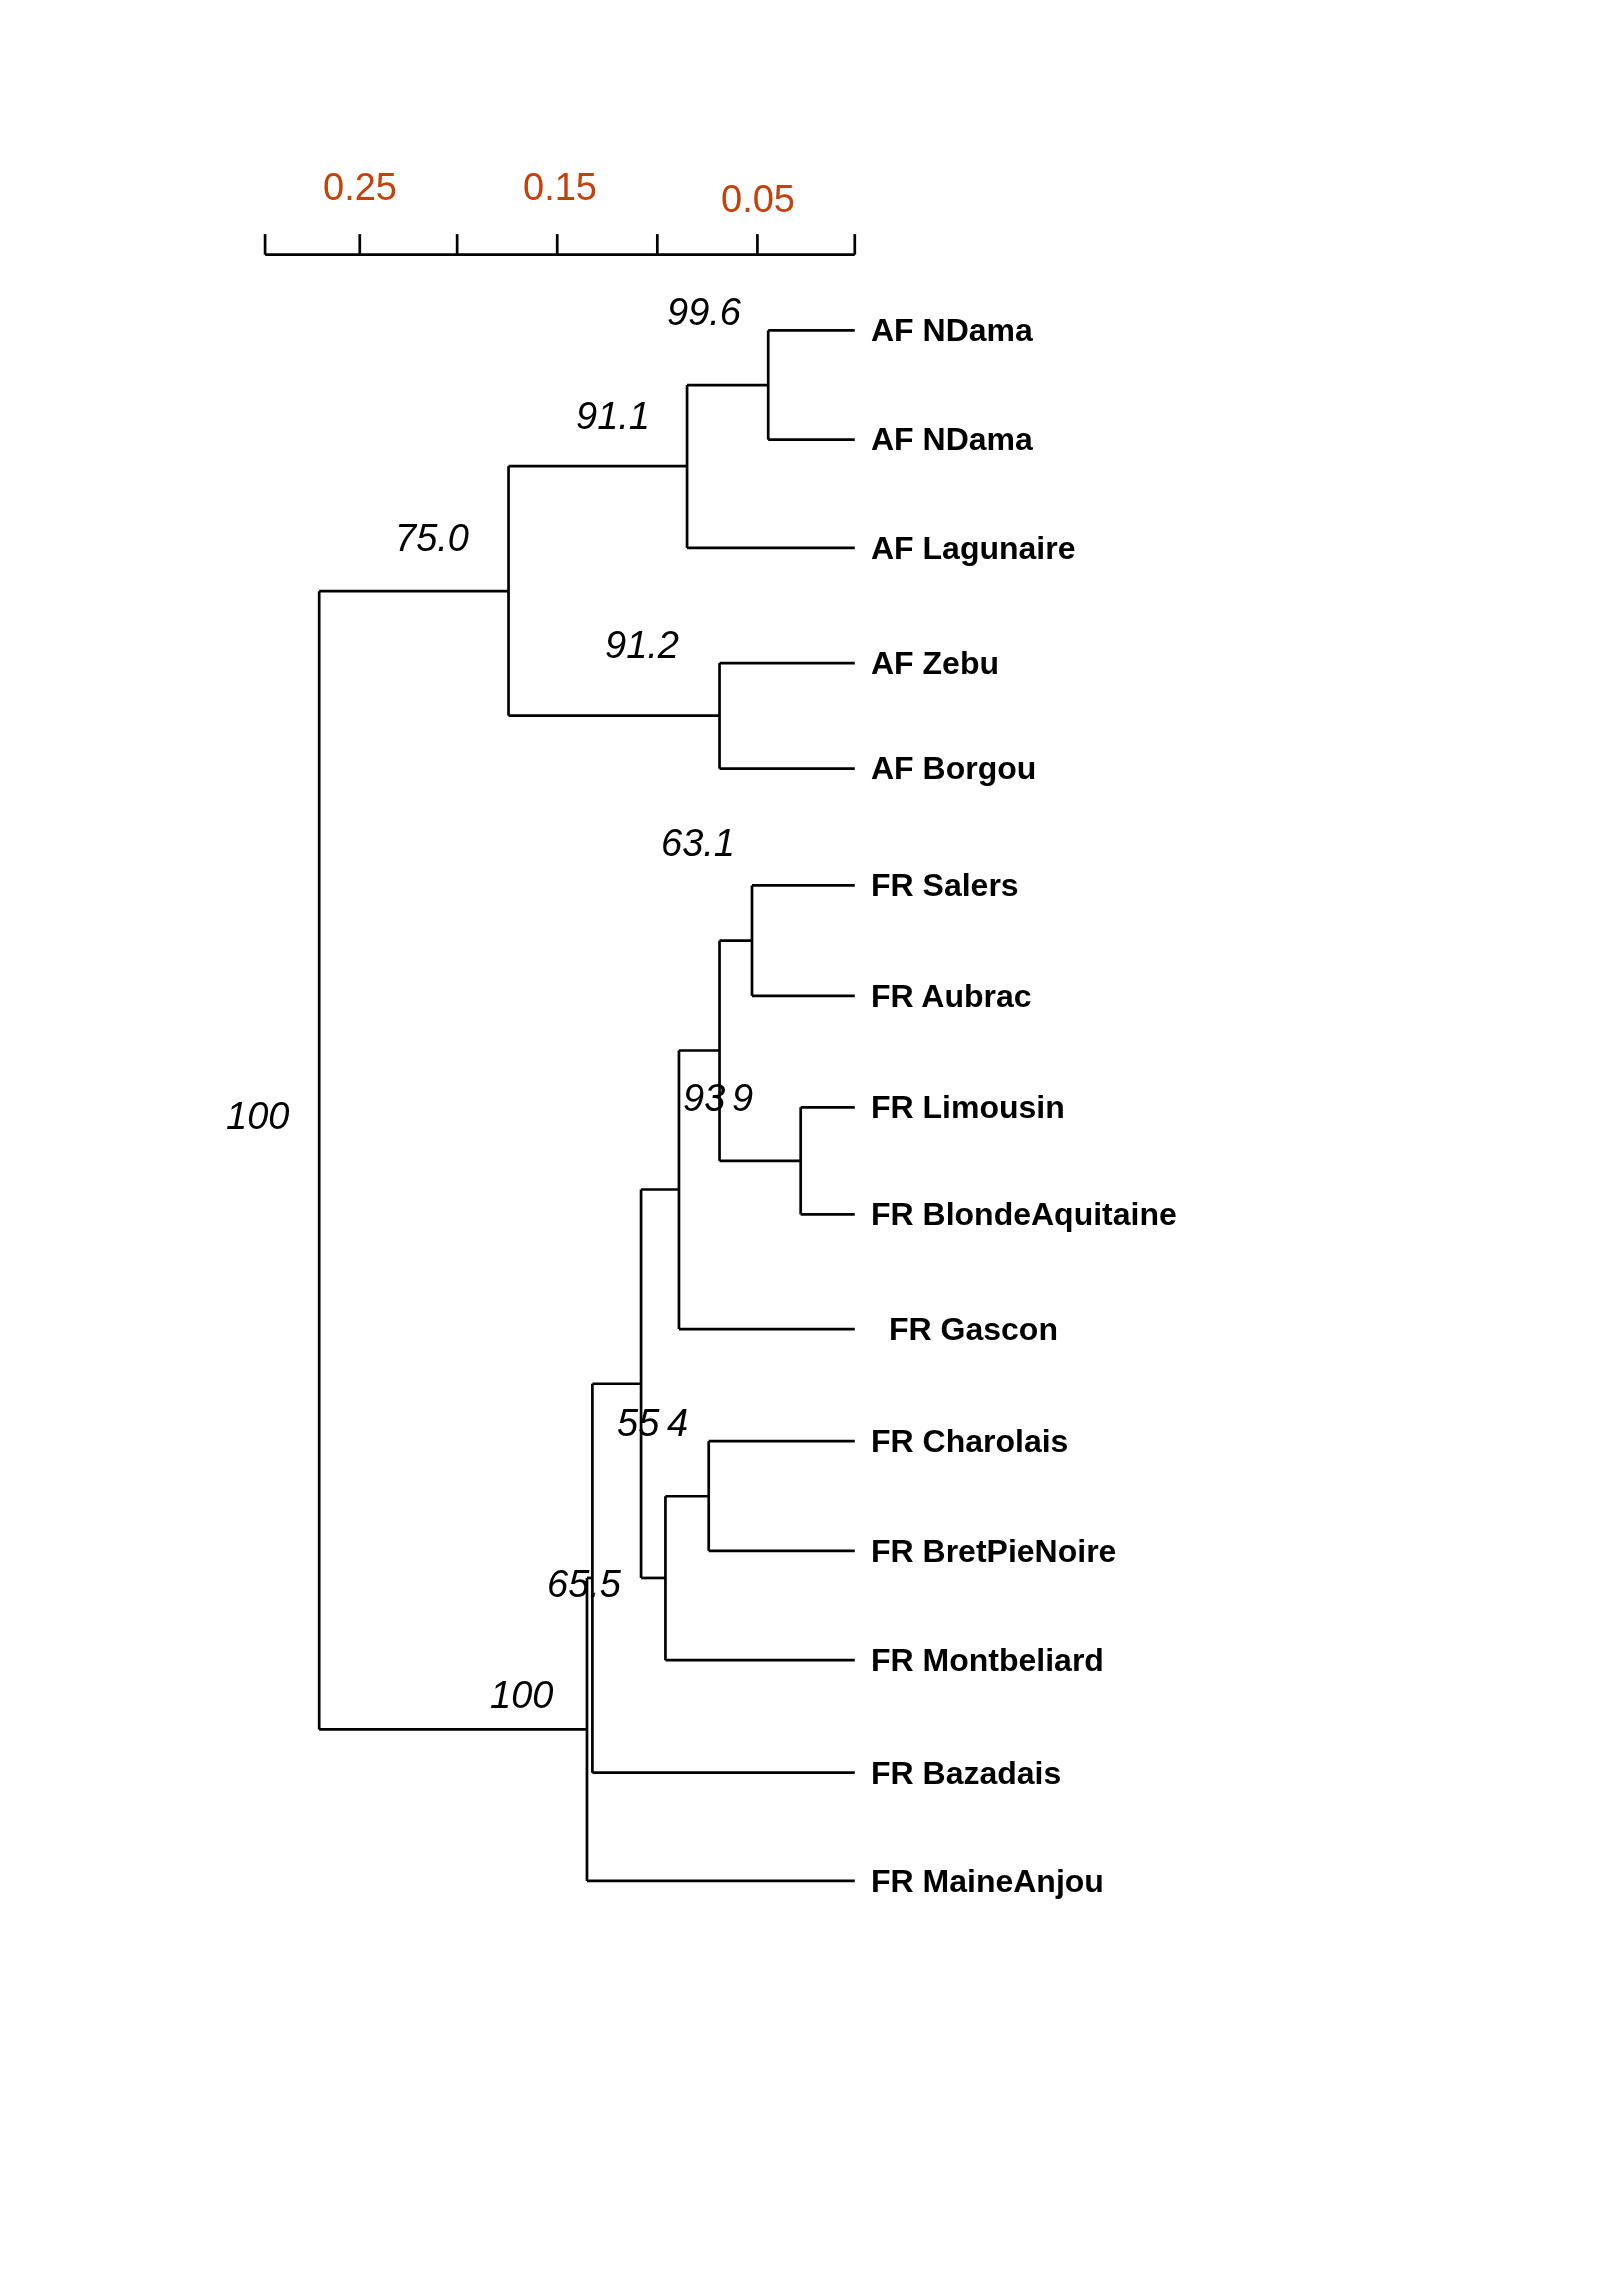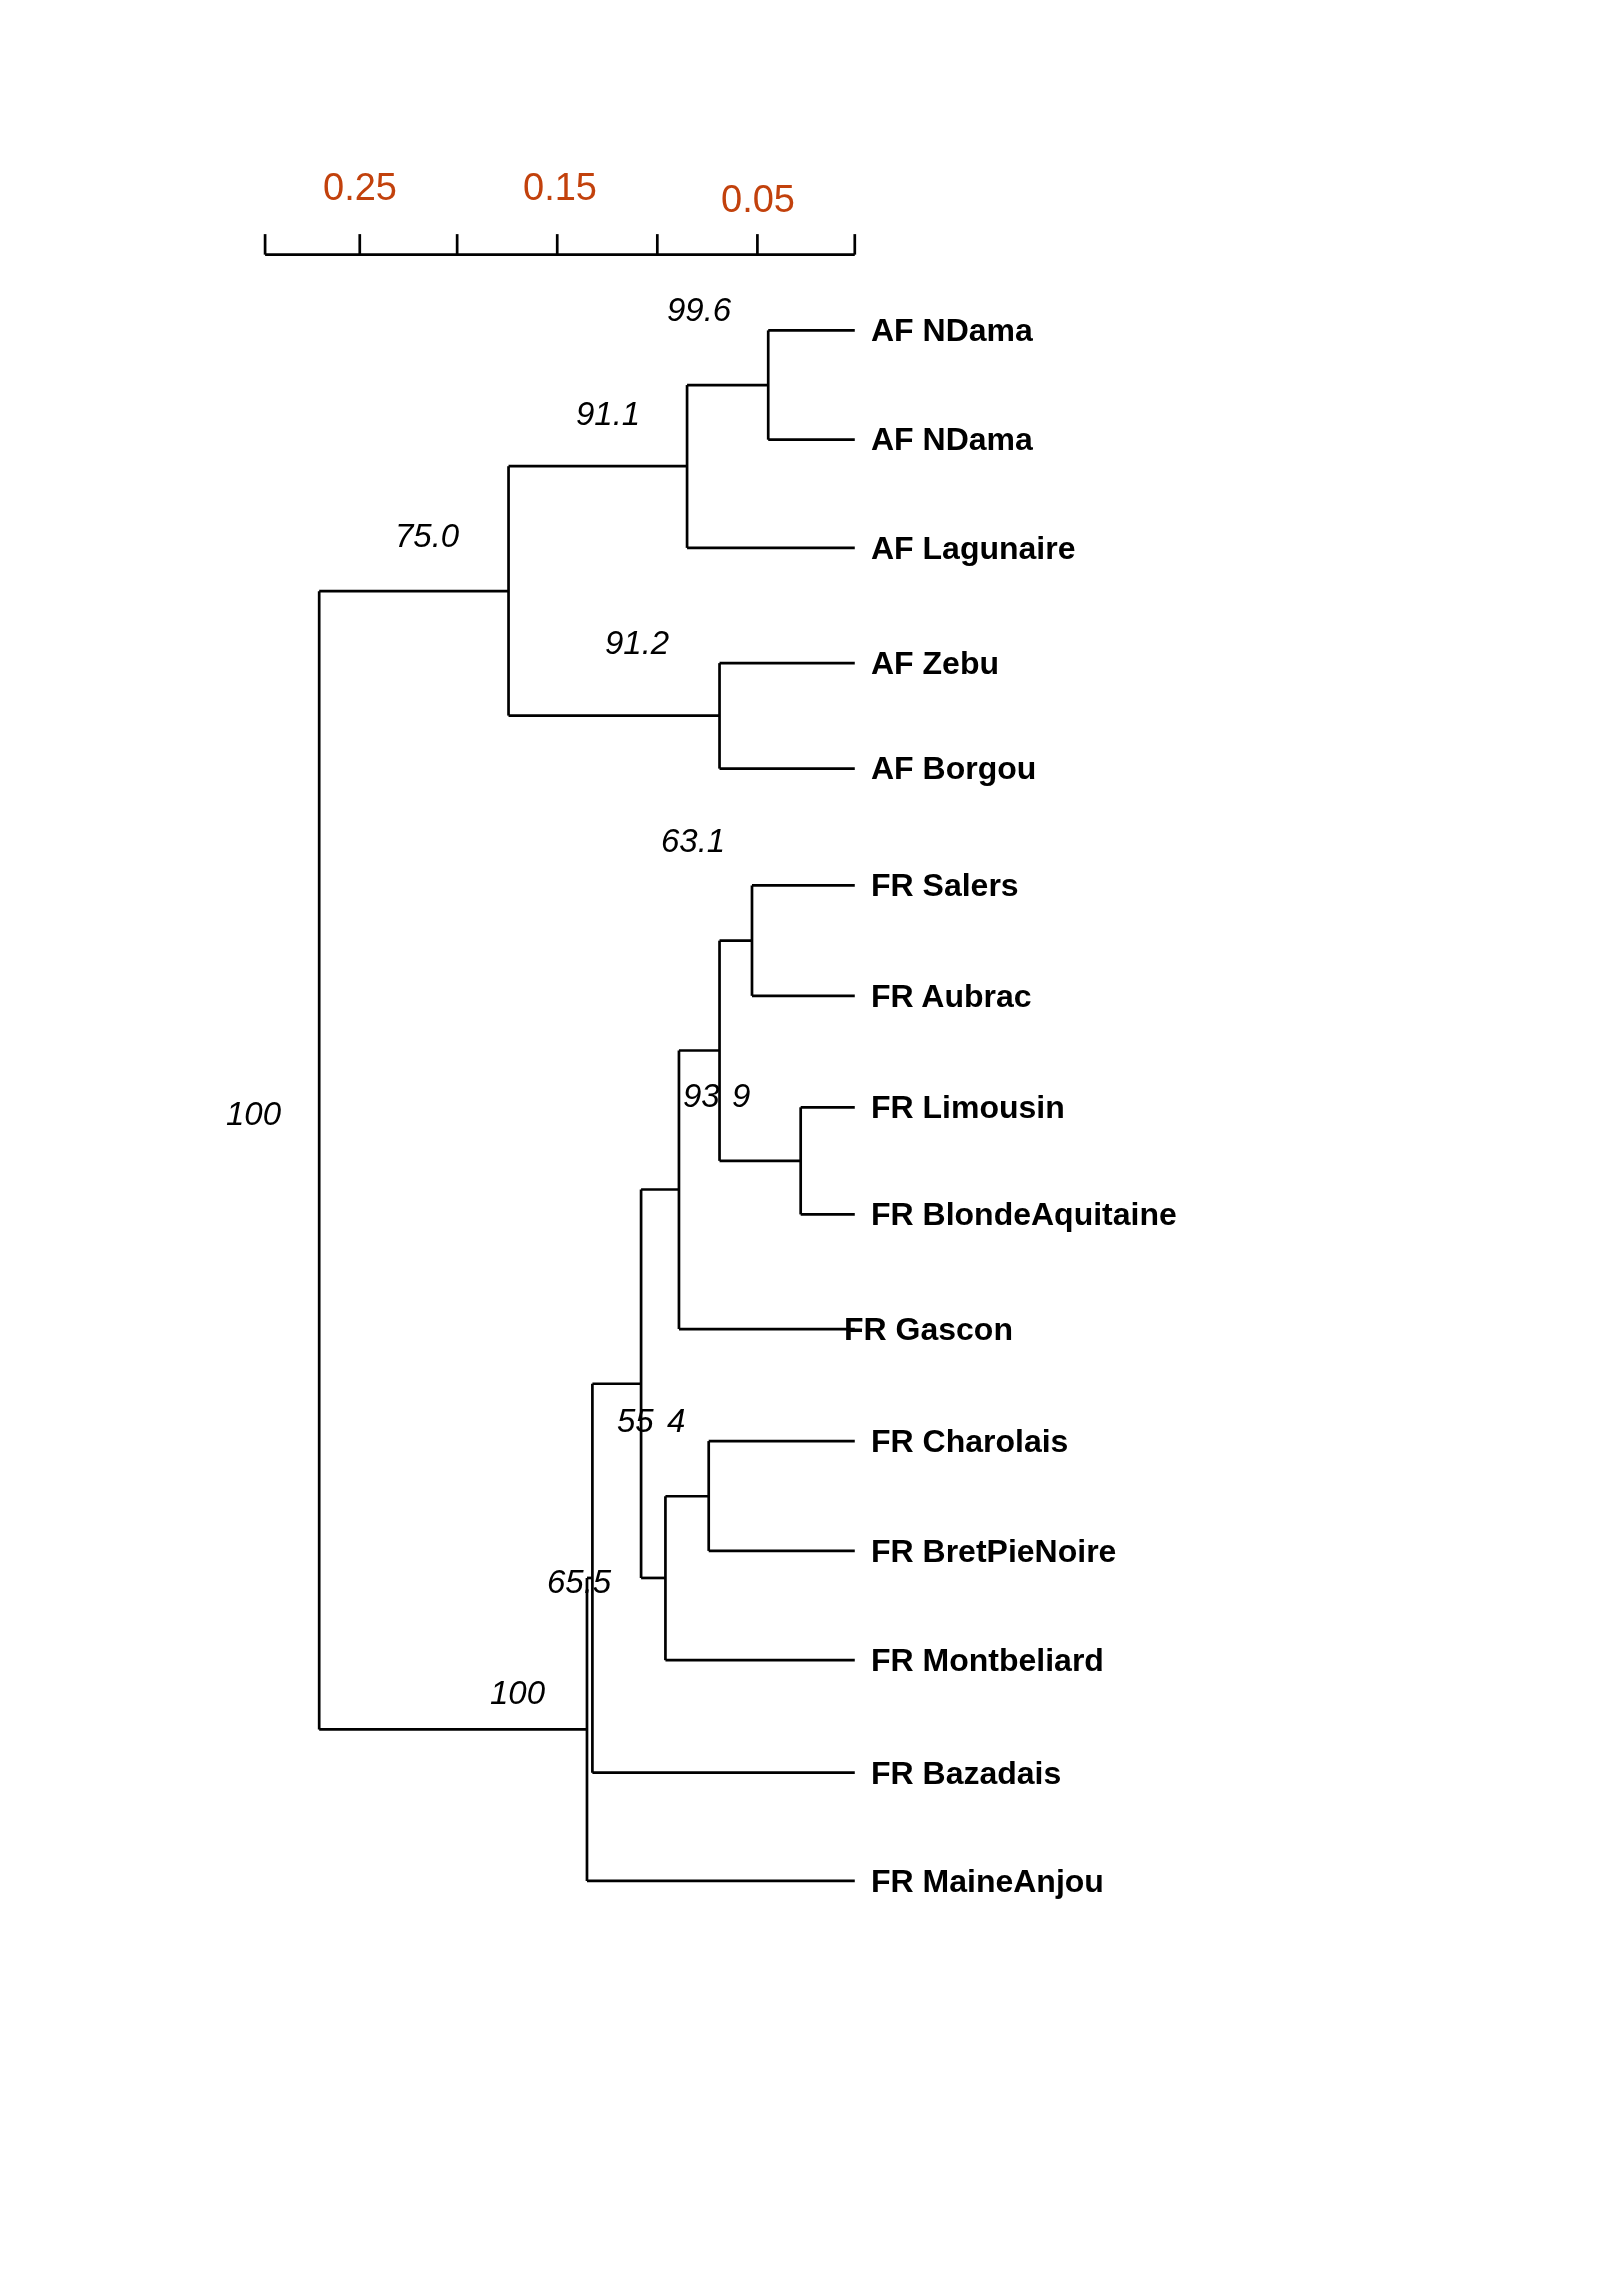--- a/index.html
+++ b/index.html
@@ -47,21 +47,21 @@
     font-size: 32px;
     color: #000000;
     white-space: nowrap;
     line-height: 1;
     transform: translateY(-50%);
   }
   .support-label {
     position: absolute;
     font-family: "Liberation Sans", sans-serif;
     font-style: italic;
-    font-size: 33px;
+    font-size: 38px;
     color: #000000;
     white-space: nowrap;
     line-height: 1;
     text-align: right;
   }
   .axis-tick-label {
     position: absolute;
     font-family: "Liberation Sans", sans-serif;
     font-size: 38px;
     color: #c2410c;
@@ -140,21 +140,21 @@
   <div id="tip-labels">
       <div class="tip-label" style="left: 871px; top: 330px;">AF NDama</div>
       <div class="tip-label" style="left: 871px; top: 439px;">AF NDama</div>
       <div class="tip-label" style="left: 871px; top: 548px;">AF Lagunaire</div>
       <div class="tip-label" style="left: 871px; top: 663px;">AF Zebu</div>
       <div class="tip-label" style="left: 871px; top: 768px;">AF Borgou</div>
       <div class="tip-label" style="left: 871px; top: 885px;">FR Salers</div>
       <div class="tip-label" style="left: 871px; top: 996px;">FR Aubrac</div>
       <div class="tip-label" style="left: 871px; top: 1107px;">FR Limousin</div>
       <div class="tip-label" style="left: 871px; top: 1214px; text-align: right;">FR BlondeAquitaine</div>
-      <div class="tip-label" style="left: 844px; top: 1329px;">FR Gascon</div>
+      <div class="tip-label" style="left: 889px; top: 1329px;">FR Gascon</div>
       <div class="tip-label" style="left: 871px; top: 1441px;">FR Charolais</div>
       <div class="tip-label" style="left: 871px; top: 1551px;">FR BretPieNoire</div>
       <div class="tip-label" style="left: 871px; top: 1660px;">FR Montbeliard</div>
       <div class="tip-label" style="left: 871px; top: 1773px;">FR Bazadais</div>
       <div class="tip-label" style="left: 871px; top: 1881px;">FR MaineAnjou</div>
     </div>
   <div id="support-labels">
       <div class="support-label" style="left: 667px; top: 293px;">99.6</div>
       <div class="support-label" style="left: 576px; top: 397px;">91.1</div>
       <div class="support-label" style="left: 395px; top: 519px;">75.0</div>

